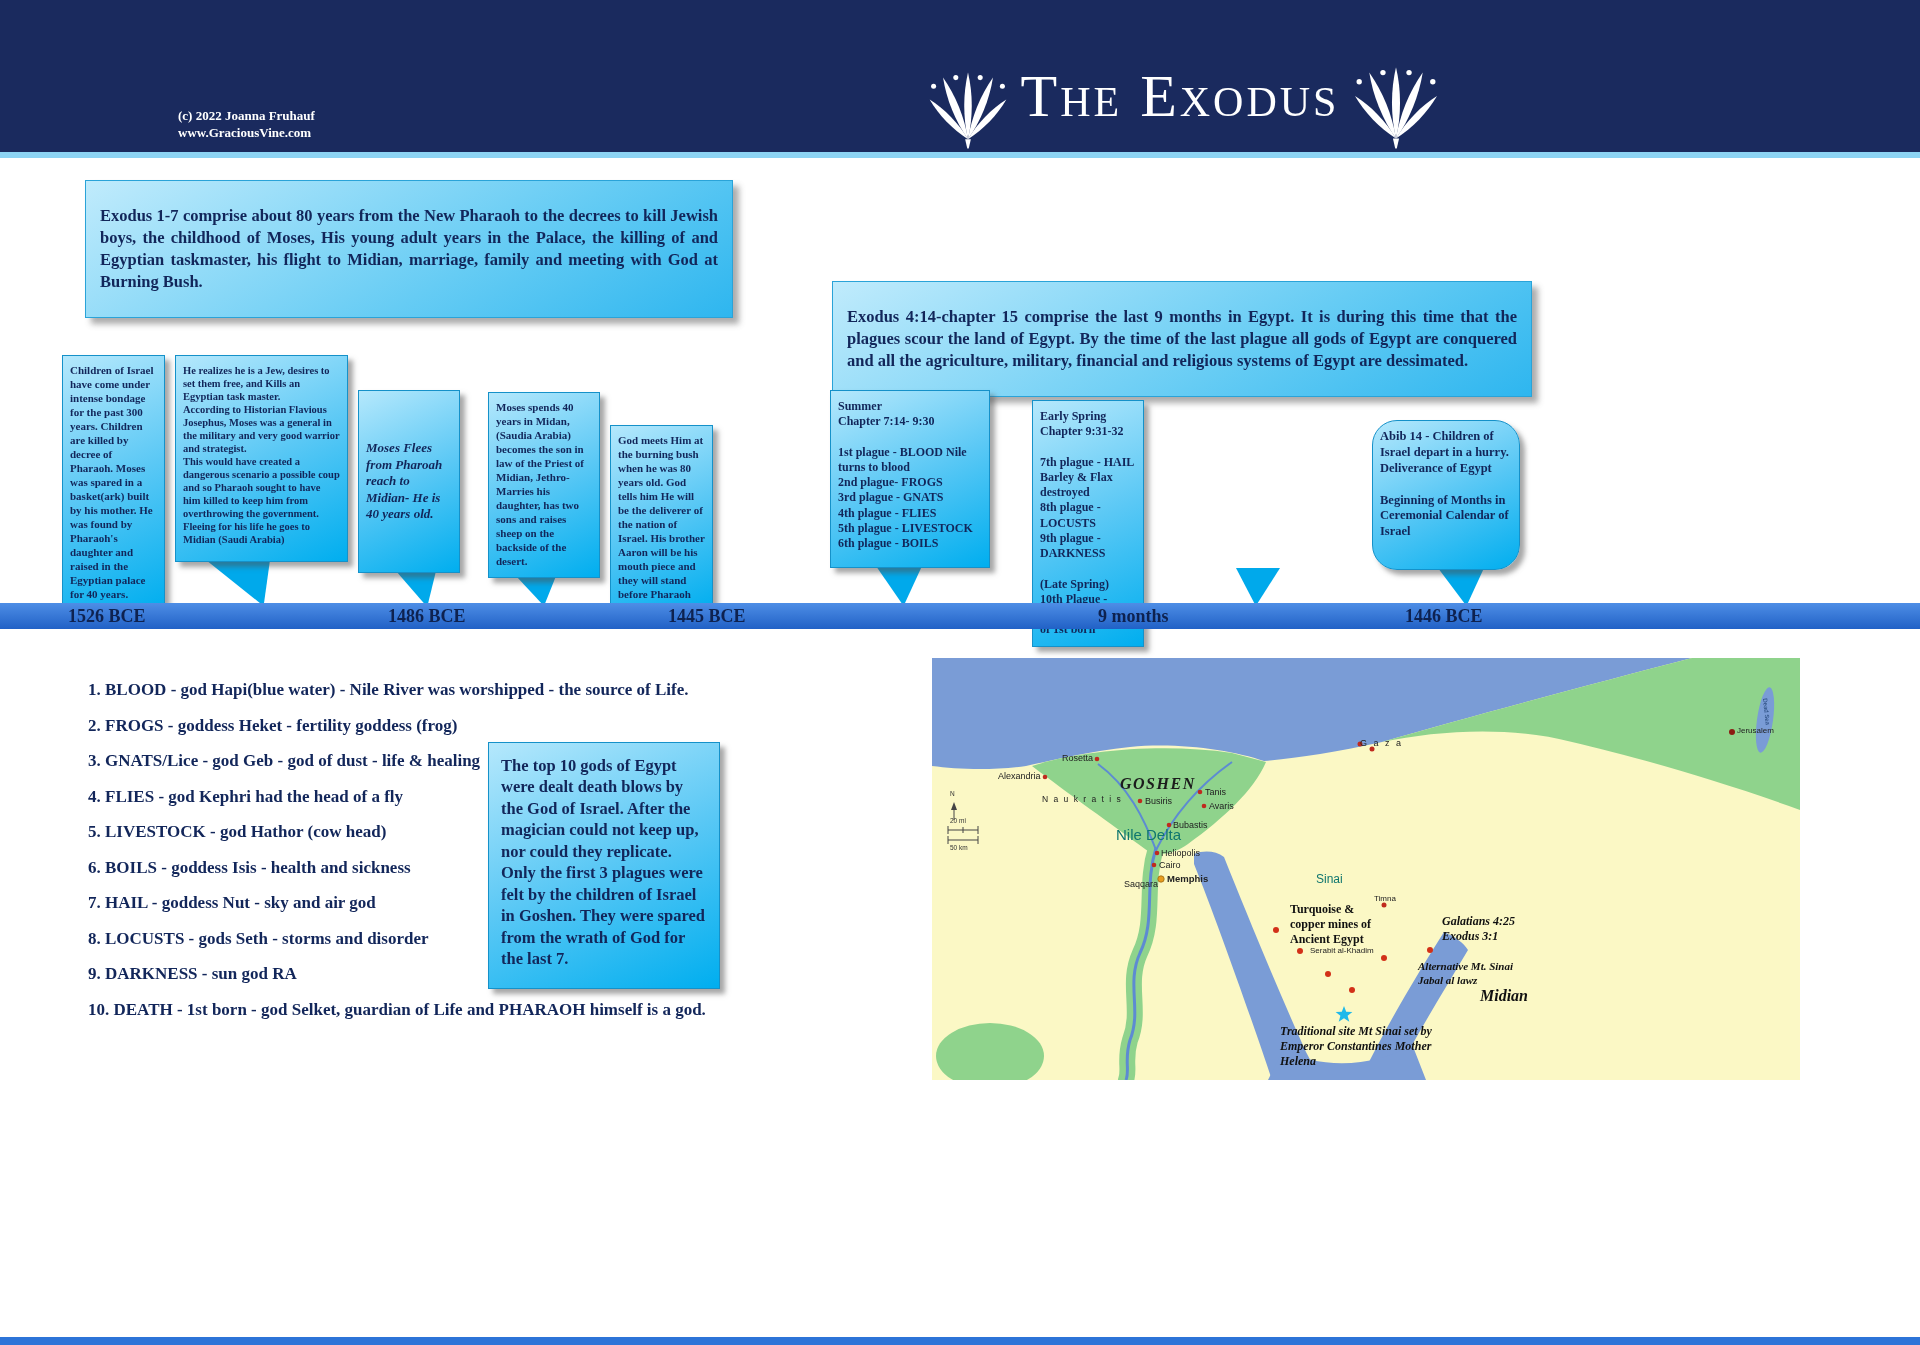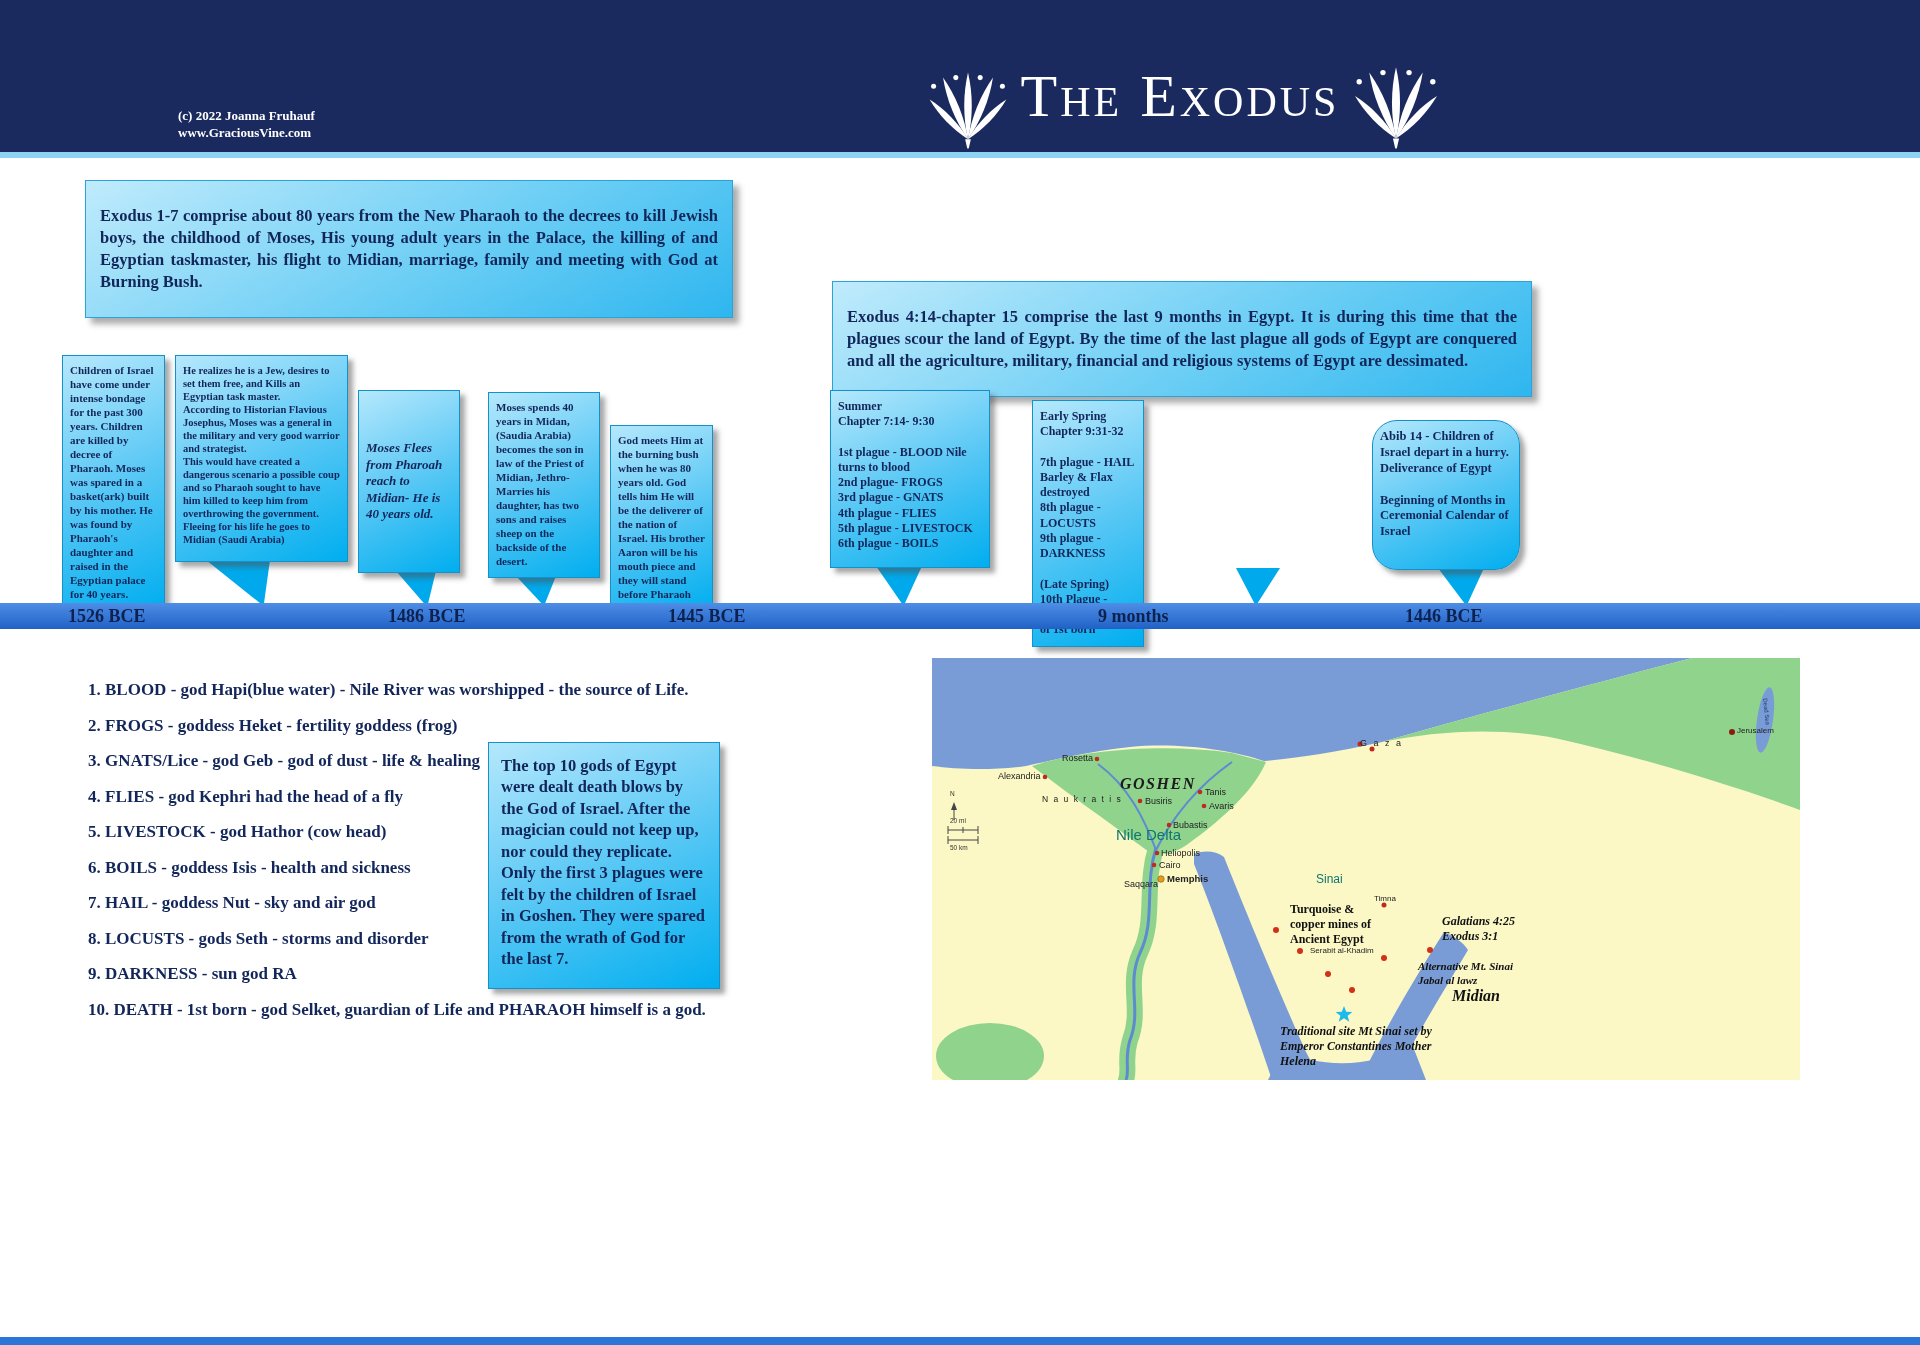--- a/index.html
+++ b/index.html
@@ -266,21 +266,21 @@
     <span class="ml ml-sinai" style="left:384px;top:214px">Sinai</span>
     <span class="ml ml-sm" style="left:442px;top:236px">Timna</span>
     <span class="ml ml-serif-b" style="left:358px;top:244px">Turquoise  &amp;
 copper mines of
 Ancient Egypt</span>
     <span class="ml ml-it" style="left:510px;top:256px">Galatians 4:25
 Exodus 3:1</span>
     <span class="ml ml-sm" style="left:378px;top:288px">Serabit al-Khadim</span>
     <span class="ml ml-it-sm" style="left:486px;top:302px">Alternative Mt. Sinai
 Jabal al lawz</span>
-    <span class="ml ml-midian" style="left:520px;top:328px">Midian</span>
+    <span class="ml ml-midian" style="left:548px;top:328px">Midian</span>
     <span class="ml ml-it" style="left:348px;top:366px">Traditional site Mt Sinai set by
 Emperor Constantines Mother
 Helena</span>
     <span class="ml ml-tiny" style="left:18px;top:132px">N</span>
     <span class="ml ml-tiny" style="left:18px;top:159px">20 mi</span>
     <span class="ml ml-tiny" style="left:18px;top:186px">50 km</span>
   </div>
 
   <div id="bottom-bar"></div>
 

